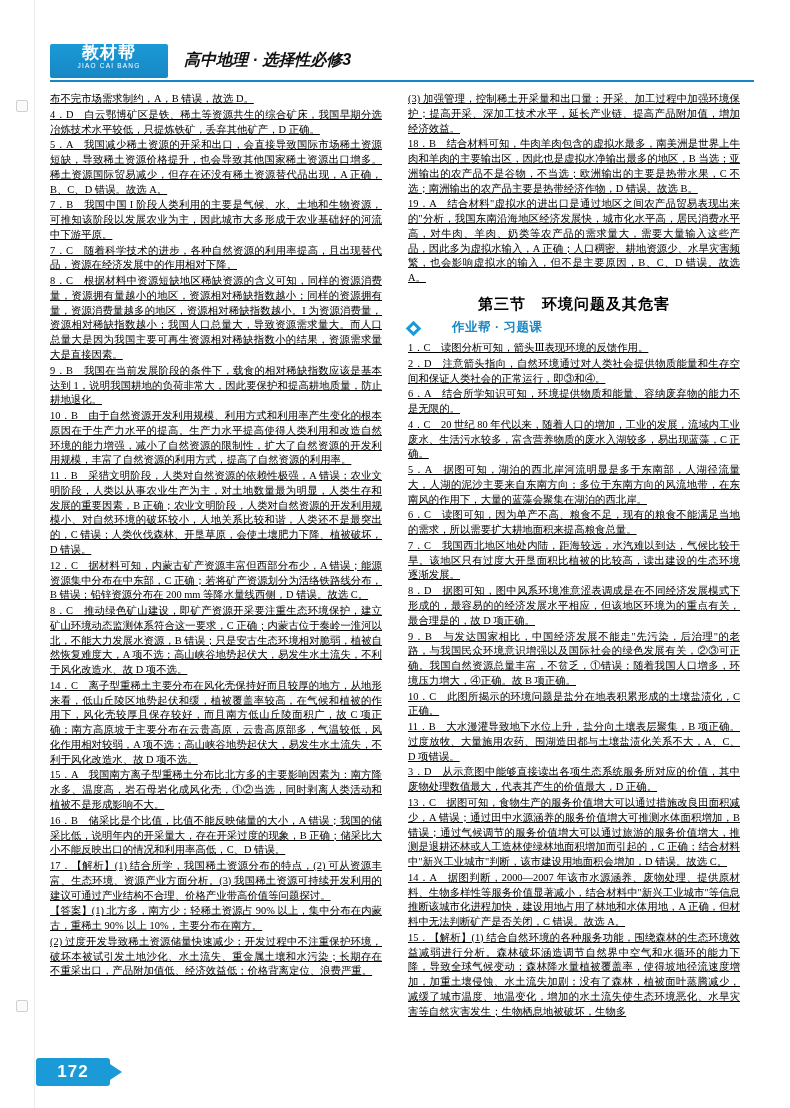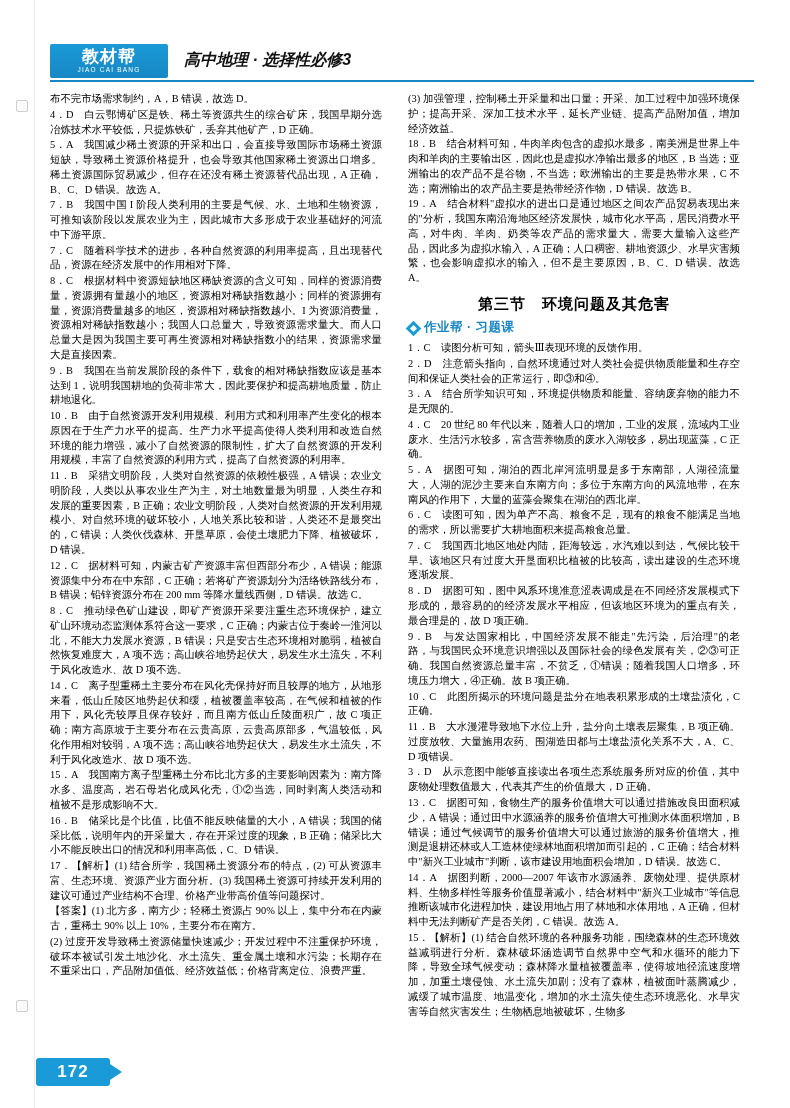--- a/index.html
+++ b/index.html
@@ -31,21 +31,20 @@
     position: absolute;
     left: 0; top: 0;
     width: 118px;
     height: 34px;
     background: linear-gradient(180deg,#1a9ad7 0%, #1787c4 100%);
     border-radius: 2px;
     color: #fff;
     display: flex;
     flex-direction: column;
     align-items: center;
-    justify-content: center;
     line-height: 1.05;
   }
   .hdr-tab .cn {
     font-size: 17px;
     font-weight: bold;
     letter-spacing: 1px;
     font-family: "Liberation Sans","DejaVu Sans",sans-serif;
   }
   .hdr-tab .en {
     font-size: 6.5px;
@@ -82,34 +81,36 @@
   }
   .col-left { left: 50px; }
   .col-right { left: 408px; }
   .col p {
     margin: 0 0 1px 0;
     text-indent: 0;
   }
   .q {
     display: block;
     margin-bottom: 1px;
+    text-decoration: underline;
   }
   
   .sec-title {
     text-align: center;
     font-size: 15px;
     font-weight: bold;
     margin: 7px 0 5px 0;
     font-family: "Liberation Sans","DejaVu Sans",sans-serif;
     letter-spacing: 1px;
   }
   .badge-row {
     display: flex;
     align-items: center;
     margin: 2px 0 4px 0;
+    gap: 28px;
   }
   .badge-diamond {
     width: 11px; height: 11px;
     background: #1a9ad7;
     transform: rotate(45deg);
     margin-right: 5px;
     position: relative;
     flex: none;
   }
   .badge-diamond::after {
@@ -227,21 +228,21 @@
 
     <div class="sec-title">第三节　环境问题及其危害</div>
 
     <div class="badge-row">
       <span class="badge-diamond"></span>
       <span class="badge-text">作业帮 · 习题课</span>
     </div>
 
     <p class="q">1．C　读图分析可知，箭头Ⅲ表现环境的反馈作用。</p>
     <p class="q">2．D　注意箭头指向，自然环境通过对人类社会提供物质能量和生存空间和保证人类社会的正常运行，即③和④。</p>
-    <p class="q">3．A　结合所学知识可知，环境提供物质和能量、容纳废弃物的能力不是无限的。</p>
+    <p class="q">6．A　结合所学知识可知，环境提供物质和能量、容纳废弃物的能力不是无限的。</p>
     <p class="q">4．C　20 世纪 80 年代以来，随着人口的增加，工业的发展，流域内工业废水、生活污水较多，富含营养物质的废水入湖较多，易出现蓝藻，C 正确。</p>
     <p class="q">5．A　据图可知，湖泊的西北岸河流明显是多于东南部，人湖径流量大，人湖的泥沙主要来自东南方向；多位于东南方向的风流地带，在东南风的作用下，大量的蓝藻会聚集在湖泊的西北岸。</p>
     <p class="q">6．C　读图可知，因为单产不高、粮食不足，现有的粮食不能满足当地的需求，所以需要扩大耕地面积来提高粮食总量。</p>
     <p class="q">7．C　我国西北地区地处内陆，距海较远，水汽难以到达，气候比较干旱。该地区只有过度大开垦面积比植被的比较高，读出建设的生态环境逐渐发展。</p>
     <p class="q">8．D　据图可知，图中风系环境准意涩表调成是在不同经济发展模式下形成的，最容易的的经济发展水平相应，但该地区环境为的重点有关，最合理是的，故 D 项正确。</p>
     <p class="q">9．B　与发达国家相比，中国经济发展不能走"先污染，后治理"的老路，与我国民众环境意识增强以及国际社会的绿色发展有关，②③可正确。我国自然资源总量丰富，不贫乏，①错误；随着我国人口增多，环境压力增大，④正确。故 B 项正确。</p>
     <p class="q">10．C　此图所揭示的环境问题是盐分在地表积累形成的土壤盐渍化，C 正确。</p>
     <p class="q">11．B　大水漫灌导致地下水位上升，盐分向土壤表层聚集，B 项正确。过度放牧、大量施用农药、围湖造田都与土壤盐渍化关系不大，A、C、D 项错误。</p>
     <p class="q">3．D　从示意图中能够直接读出各项生态系统服务所对应的价值，其中废物处理数值最大，代表其产生的价值最大，D 正确。</p>
     <p class="q">13．C　据图可知，食物生产的服务价值增大可以通过措施改良田面积减少，A 错误；通过田中水源涵养的服务价值增大可推测水体面积增加，B 错误；通过气候调节的服务价值增大可以通过旅游的服务价值增大，推测是退耕还林或人工造林使绿林地面积增加而引起的，C 正确；结合材料中"新兴工业城市"判断，该市建设用地面积会增加，D 错误。故选 C。</p>

